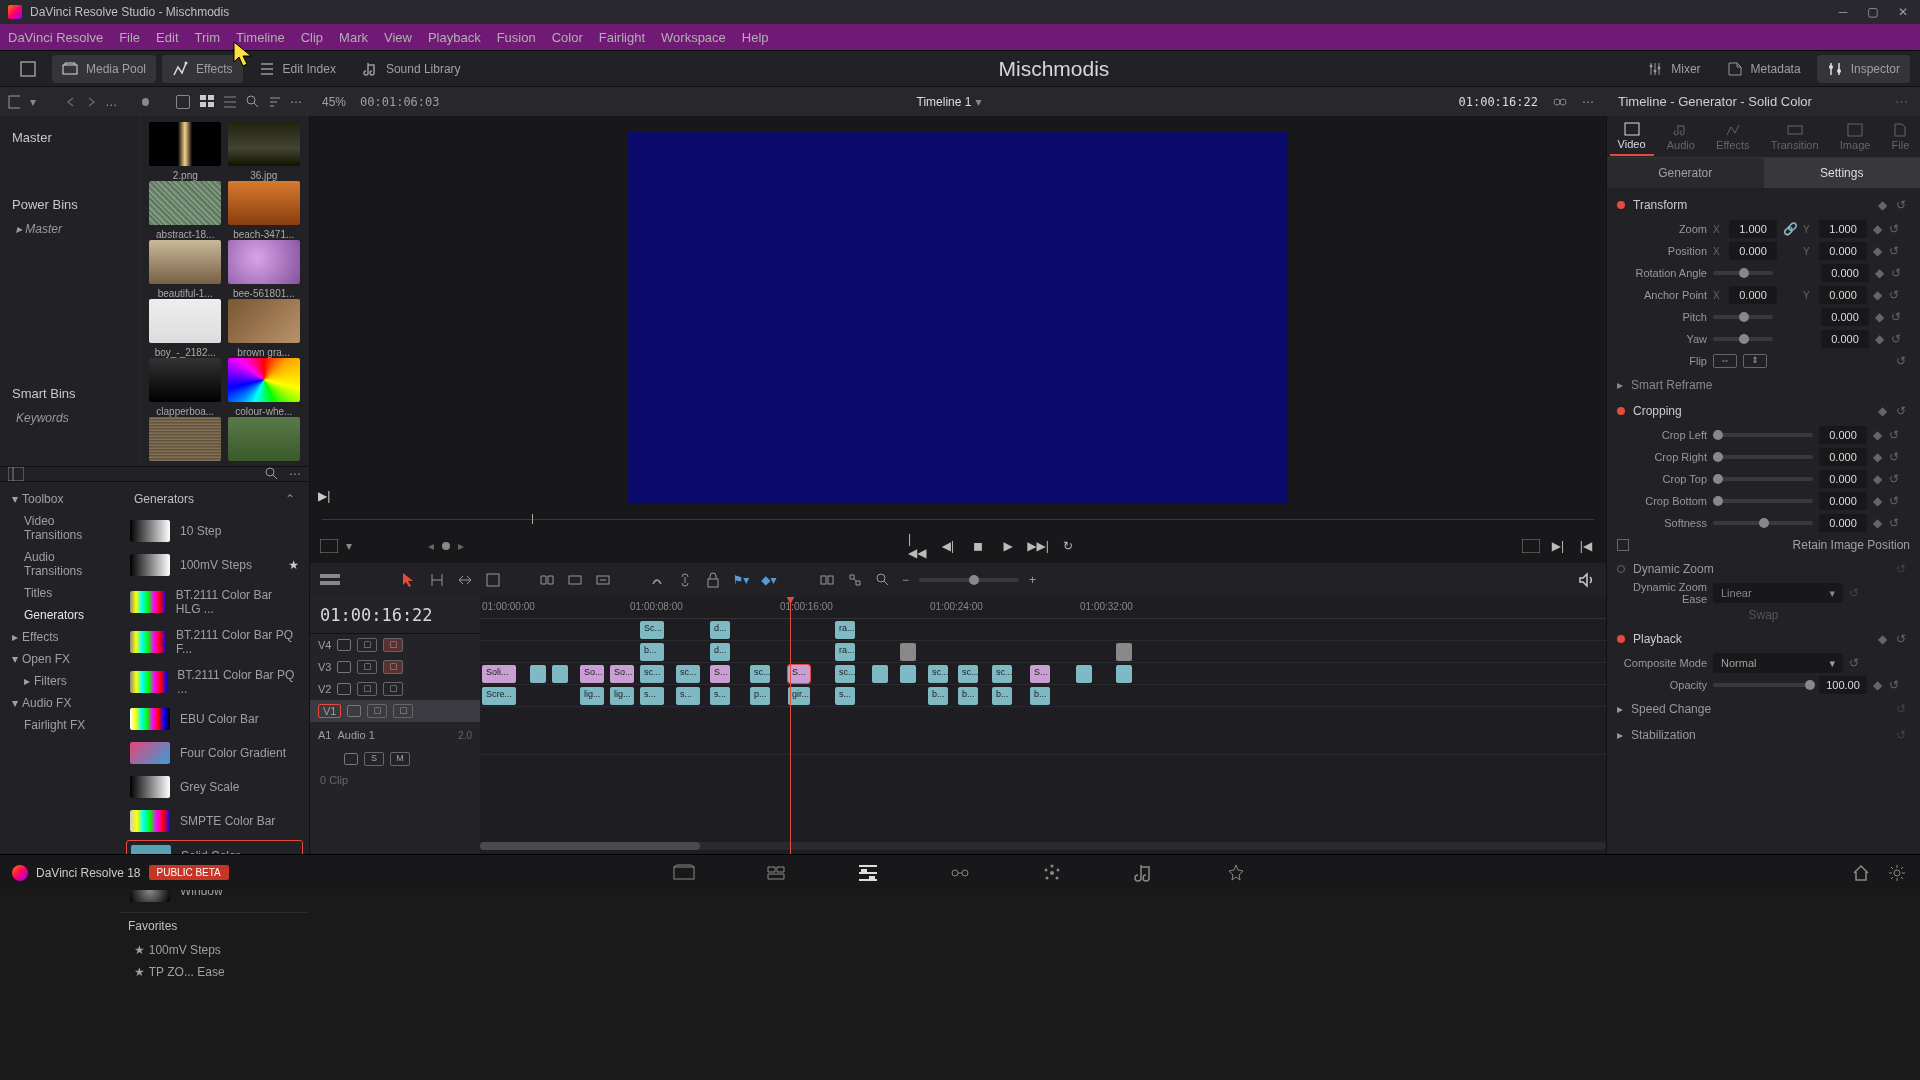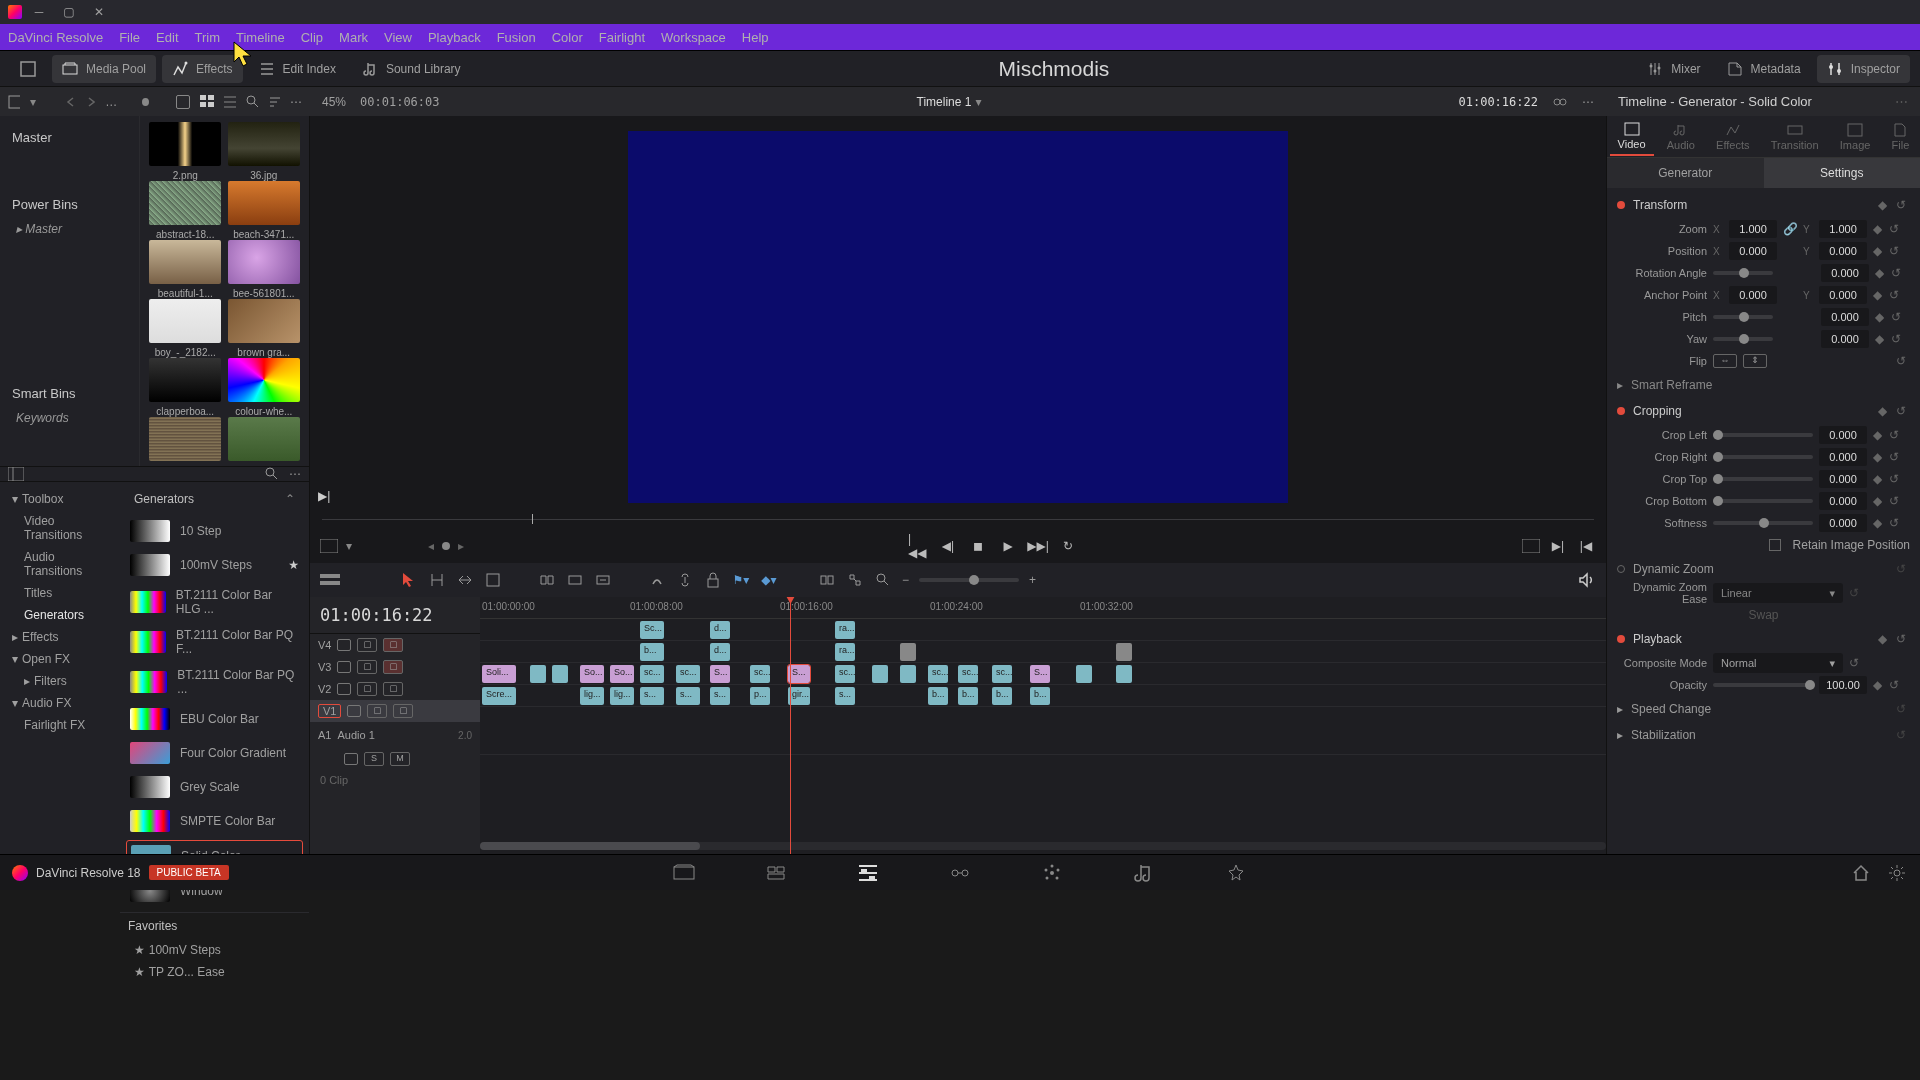--- a/index.html
+++ b/index.html
@@ -4,21 +4,21 @@
 <style>
 * { margin: 0; padding: 0; box-sizing: border-box; font-family: -apple-system, BlinkMacSystemFont, "Segoe UI", Arial, sans-serif; }
 body { background: #1a1a1a; color: #a0a0a0; width: 1920px; height: 1080px; overflow: hidden; font-size: 12px; user-select: none; }
 
 .titlebar { height: 24px; background: #28282e; display: flex; align-items: center; padding: 0 8px; }
 .titlebar-icon { width: 14px; height: 14px; background: linear-gradient(135deg,#ff7a00,#ff0066,#8a00ff); border-radius: 2px; margin-right: 8px; }
 .titlebar-text { flex: 1; color: #c0c0c0; font-size: 12px; }
 .win-controls { display: flex; gap: 12px; }
 .win-btn { width: 18px; height: 18px; display: flex; align-items: center; justify-content: center; cursor: default; font-size: 12px; }
 
-.menubar { height: 26px; background: #6d28d9; display: flex; align-items: center; padding: 0 8px; gap: 16px; color: #b0b0b0; font-size: 13px; }
+.menubar { height: 26px; background: #701a75; display: flex; align-items: center; padding: 0 8px; gap: 16px; color: #b0b0b0; font-size: 13px; }
 
 .top-toolbar { height: 36px; background: #212126; display: flex; align-items: center; padding: 0 10px; gap: 6px; border-top: 1px solid #000; }
 .tb-seg { display: flex; align-items: center; gap: 8px; padding: 0 10px; height: 28px; border-radius: 4px; cursor: pointer; }
 .tb-seg.active { background: #353539; }
 .tb-icon { width: 16px; height: 16px; }
 .spacer { flex: 1; }
 .proj-title { color: #d8d8d8; font-size: 21px; font-weight: 500; }
 
 .row2 { height: 30px; background: #28282c; display: flex; align-items: center; border-top: 1px solid #111; }
 .row2-left { width: 310px; display: flex; align-items: center; gap: 10px; padding: 0 8px; }
@@ -123,20 +123,21 @@
 .beta { background: #c73525; color: #fff; padding: 2px 8px; font-size: 10px; border-radius: 2px; }
 .page-right { position: absolute; right: 12px; display: flex; gap: 14px; }
 
 svg { display: block; }
 </style>
 </head>
 <body>
 
 <div class="titlebar">
   <div class="titlebar-icon"></div>
+  <div class="titlebar-text">DaVinci Resolve Studio - Mischmodis</div>
   <div class="win-controls">
     <div class="win-btn">─</div>
     <div class="win-btn">▢</div>
     <div class="win-btn">✕</div>
   </div>
 </div>
 
 <div class="menubar">
   <span>DaVinci Resolve</span>
   <span>File</span>
@@ -853,21 +854,21 @@
         </div>
       <div class="prop">
           <span class="prop-lbl">Softness</span>
           <div class="mini-slider" style="width:100px">
             <div class="mini-knob" style="left:46px"></div>
           </div>
           <input class="num" value="0.000" style="">
           <span class="kf">◆</span>
           <span class="reset">↺</span>
         </div>
-      <div class="prop" style="justify-content:flex-end">
+      <div class="prop" style="justify-content:space-between">
           <span style="width:12px;height:12px;border:1px solid #666;display:inline-block;margin-right:6px"></span>
           <span>Retain Image Position</span>
         </div>
 
       <div class="sect-hdr" style="color:#999">
           <span style="width:8px;height:8px;border-radius:50%;border:1px solid #666"></span>
           <span>Dynamic Zoom</span>
           <span style="flex:1"></span>
           <span class="reset" style="color:#444">↺</span>
         </div>

